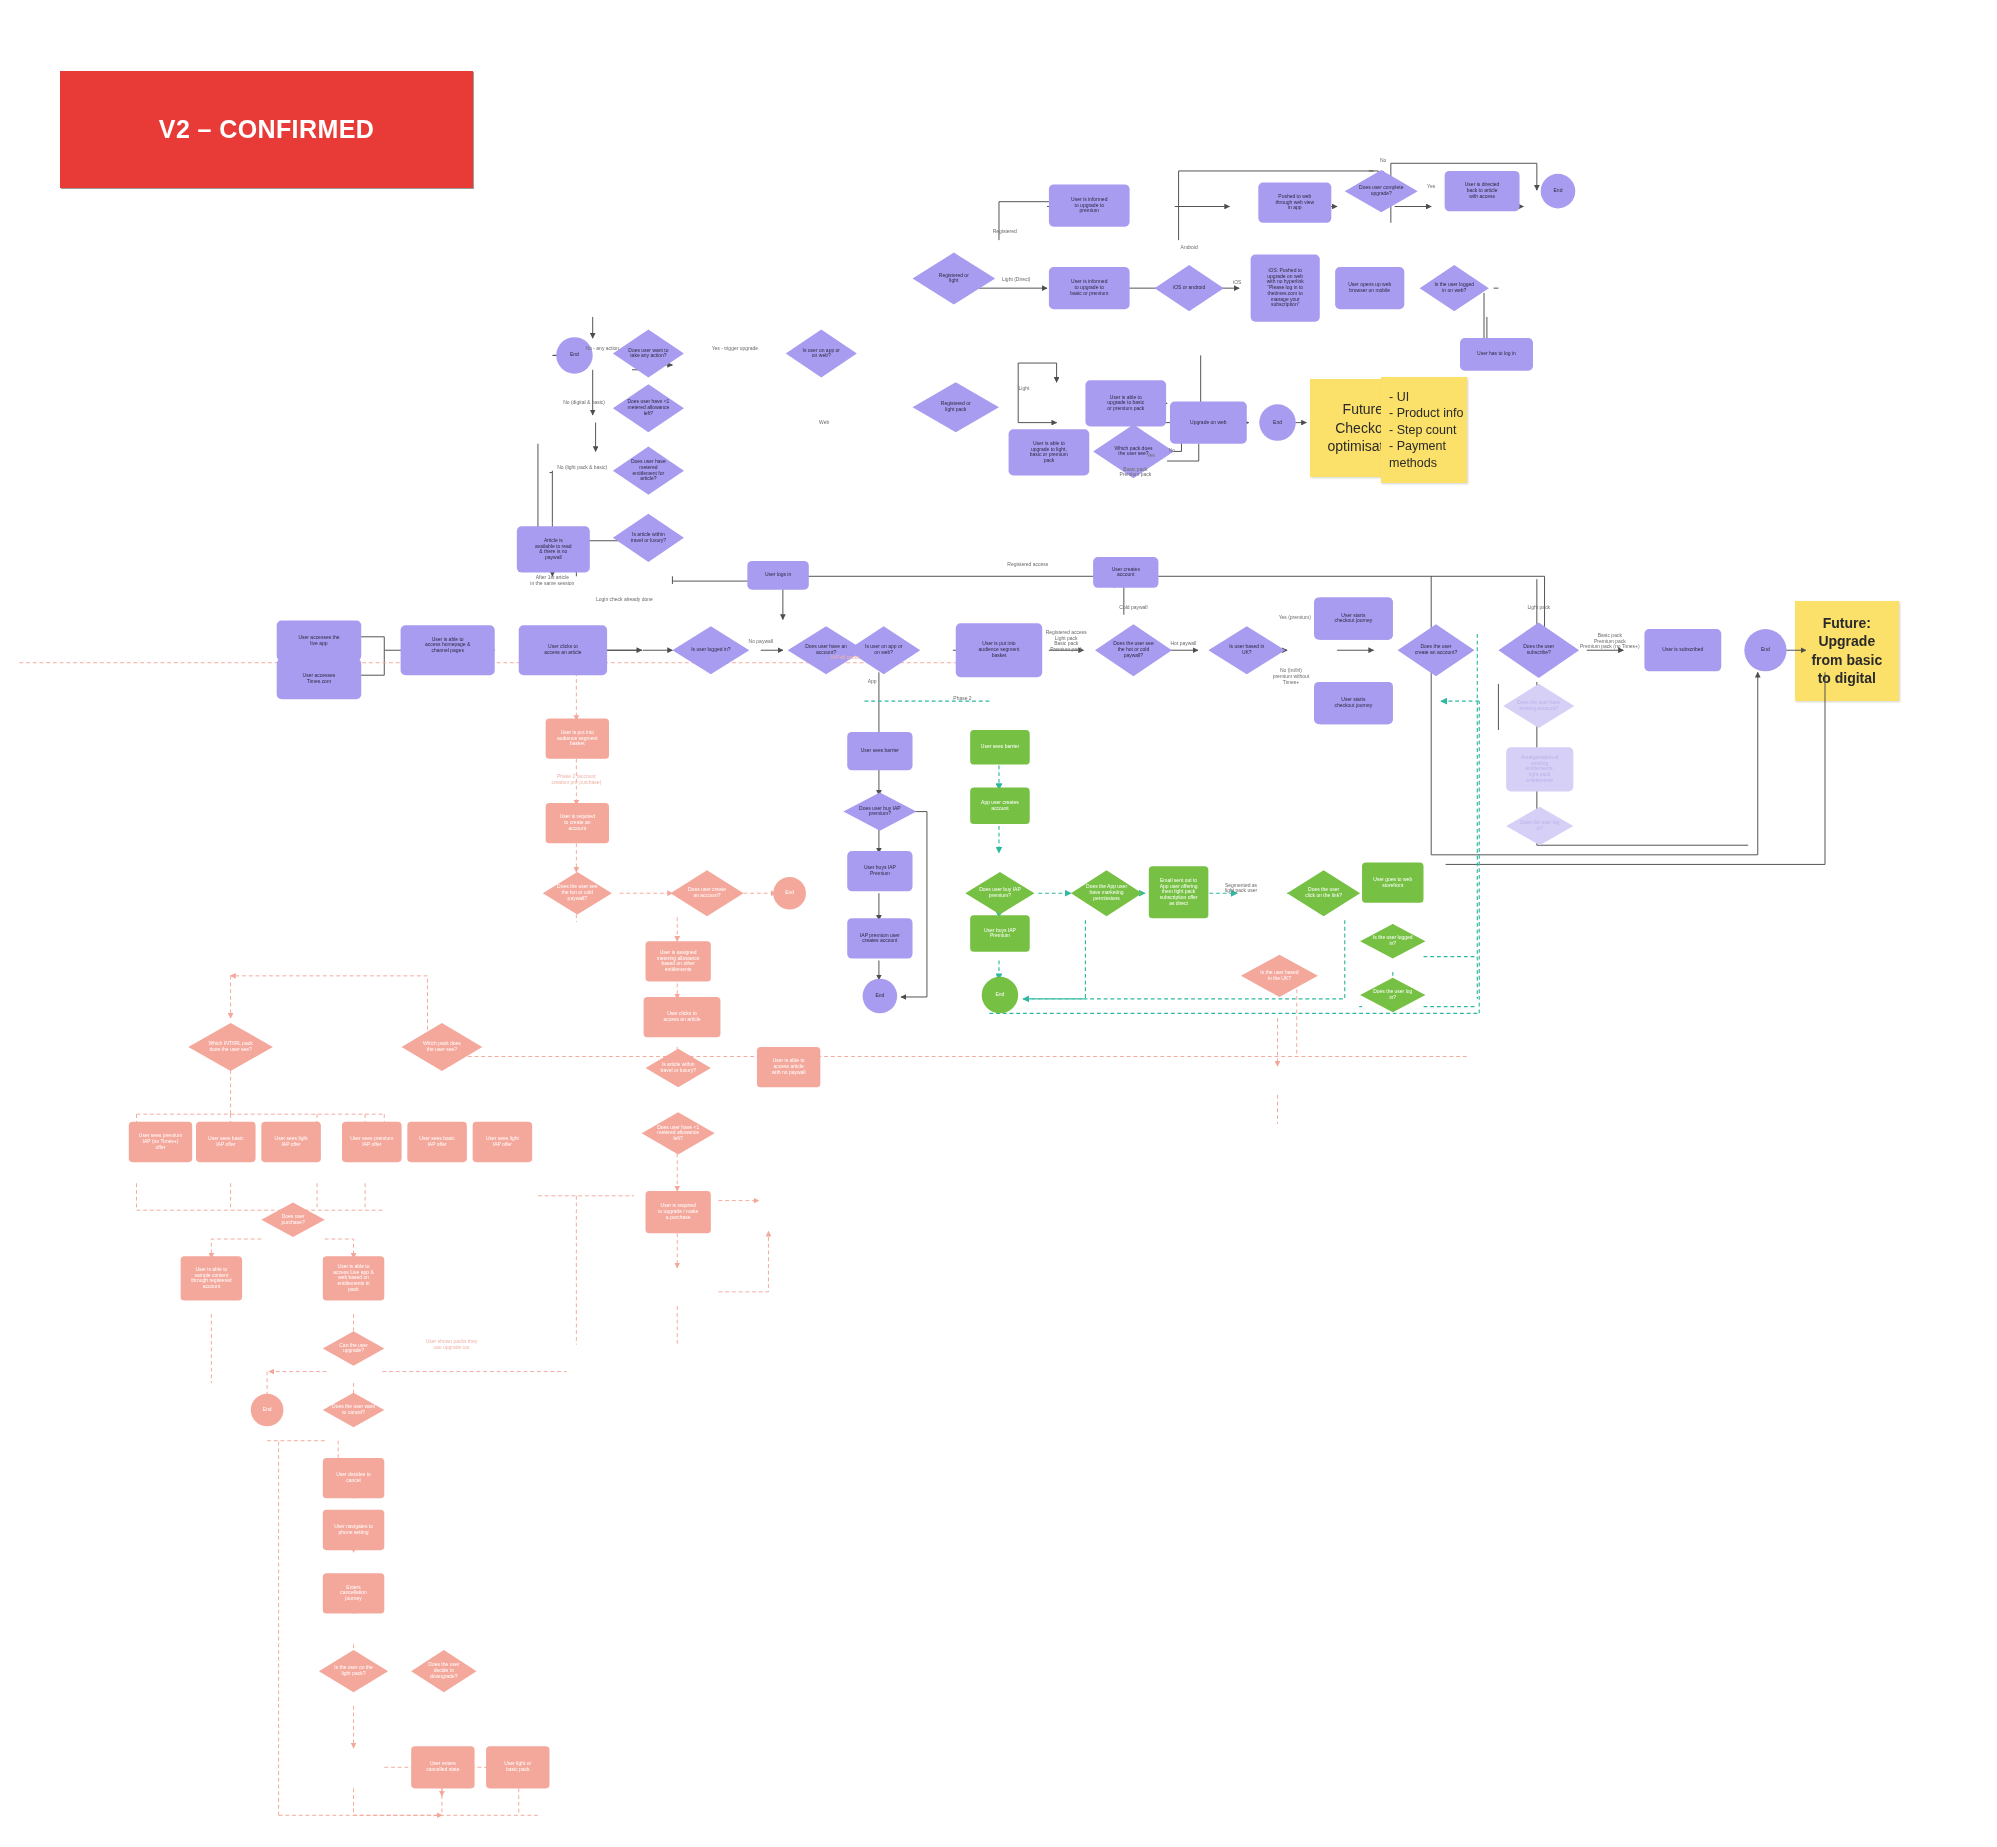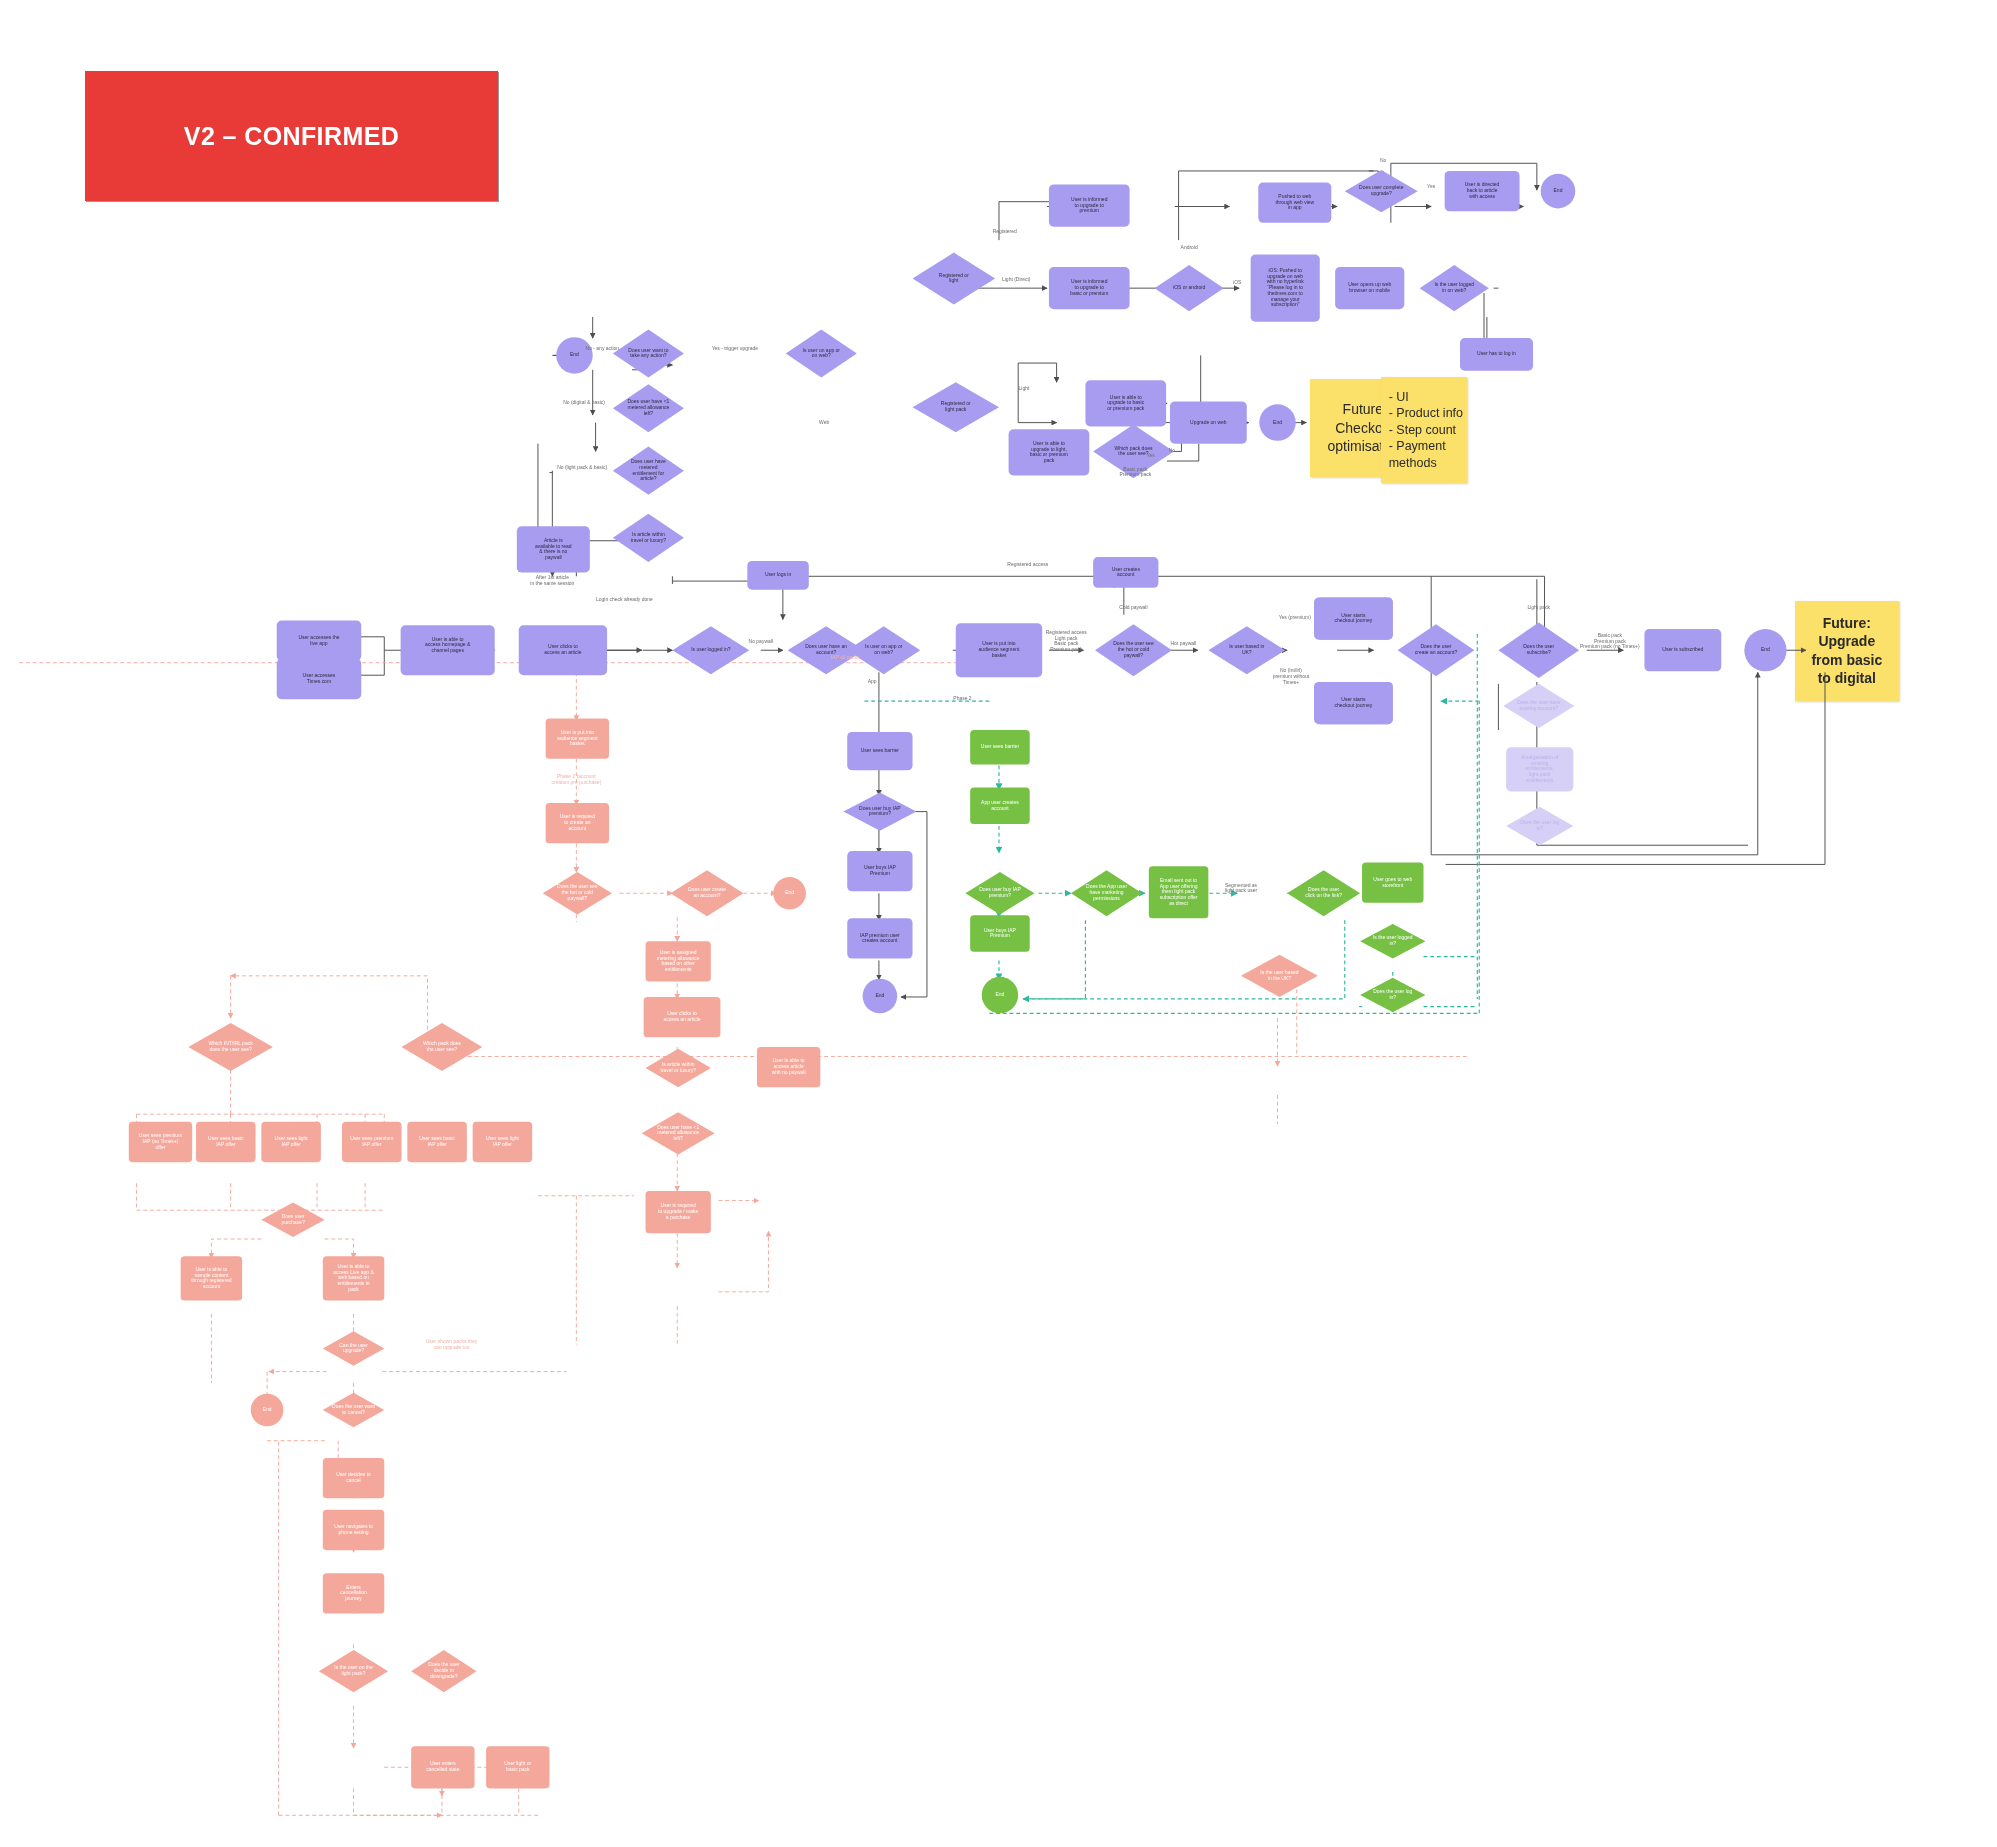--- a/index.html
+++ b/index.html
@@ -11,30 +11,30 @@
           box-shadow:1px 1px 0 #9a9a9a;}
   .note{position:absolute;background:#fbe06a;color:#2a2a2a;font-size:14px;line-height:1.32;
         display:flex;align-items:center;justify-content:center;text-align:center;padding:3.8px;
         box-shadow:1px 1px 1.9px rgba(0,0,0,.18);}
   .note.left{justify-content:flex-start;text-align:left;padding-left:7.7px;}
   svg text{font-family:"Liberation Sans","DejaVu Sans",sans-serif;}
 </style>
 </head>
 <body>
 
-<div class="banner" style="left:85px;top:71px;width:413px;height:130px;">
+<div class="banner" style="left:60px;top:71px;width:413px;height:117px;">
   <span>V2 – CONFIRMED</span>
 </div>
 
 <div class="note" style="left:1310px;top:379px;width:102px;height:90px;white-space:pre-line;">
   <span>Future:
 Checkout
 optimisation</span>
 </div>
-<div class="note left" style="left:1381px;top:377px;width:75px;height:98px;white-space:pre-line;font-size:12.5px;">
+<div class="note left" style="left:1381px;top:377px;width:75px;height:98px;white-space:pre-line;font-size:12.5px;justify-content:center;">
   <span>- UI
 - Product info
 - Step count
 - Payment
   methods</span>
 </div>
 <div class="note" style="left:1795px;top:601px;width:96px;height:92px;white-space:pre-line;font-weight:bold;">
   <span>Future:
 Upgrade
 from basic

